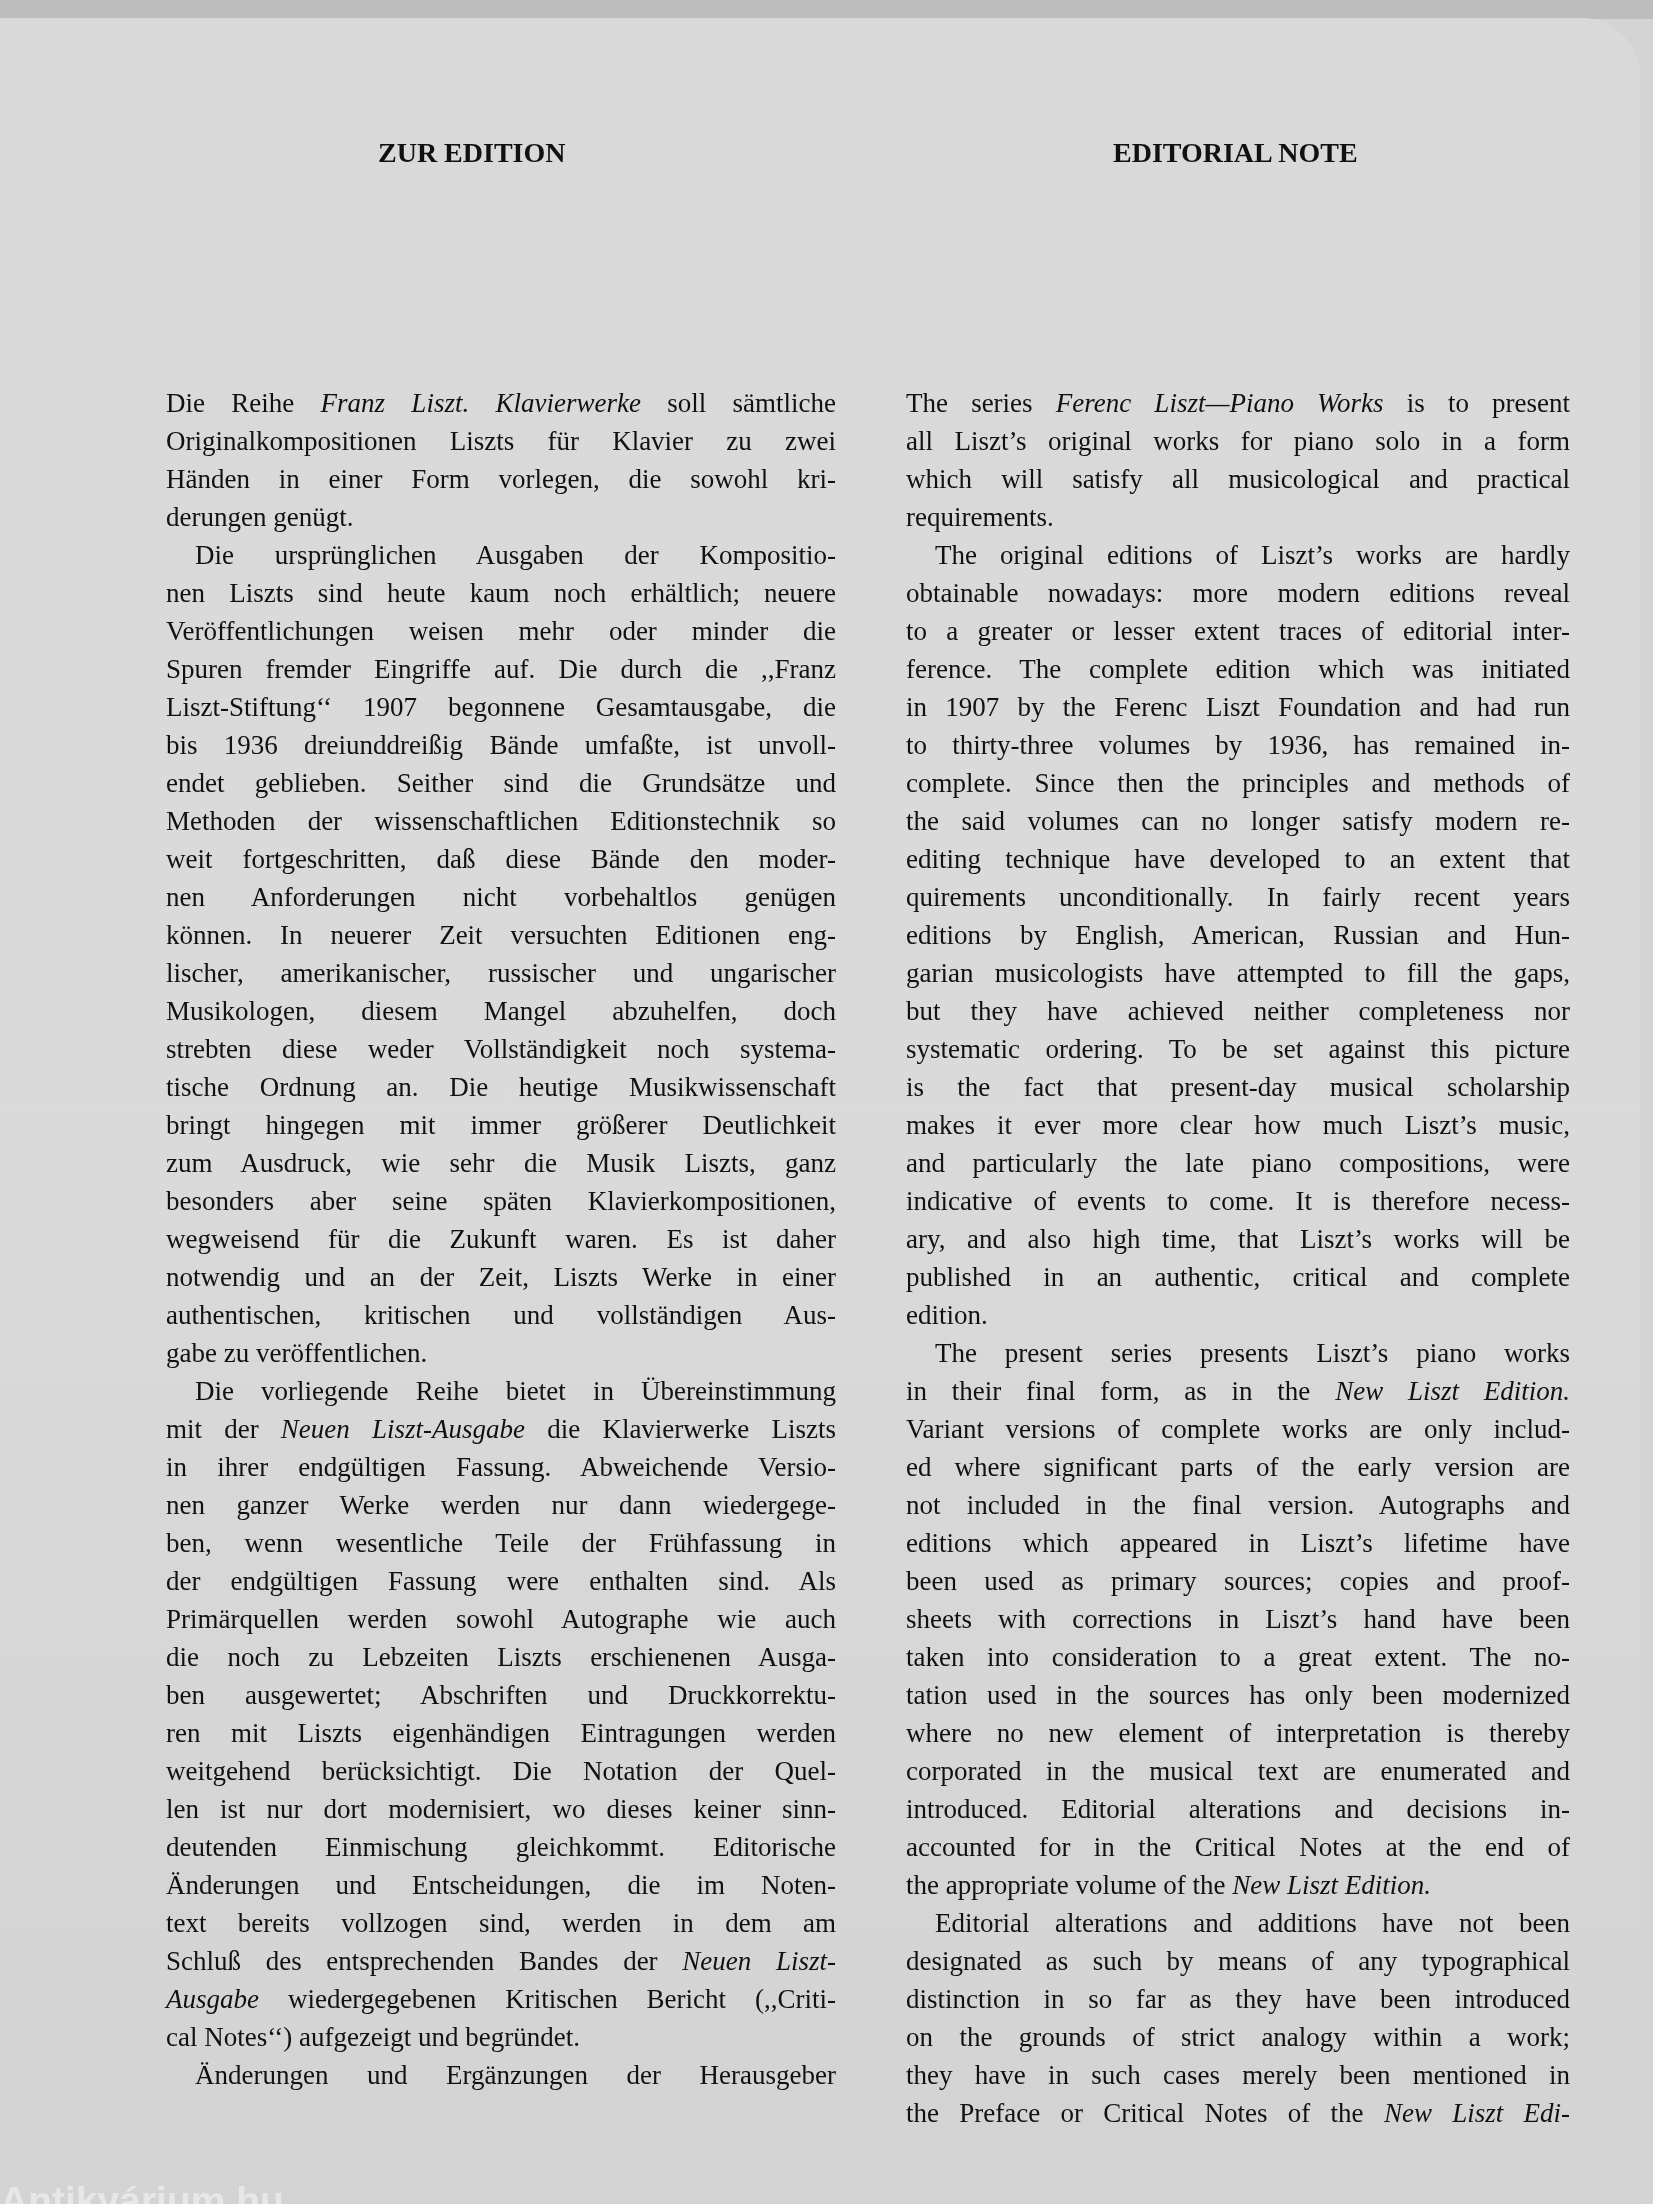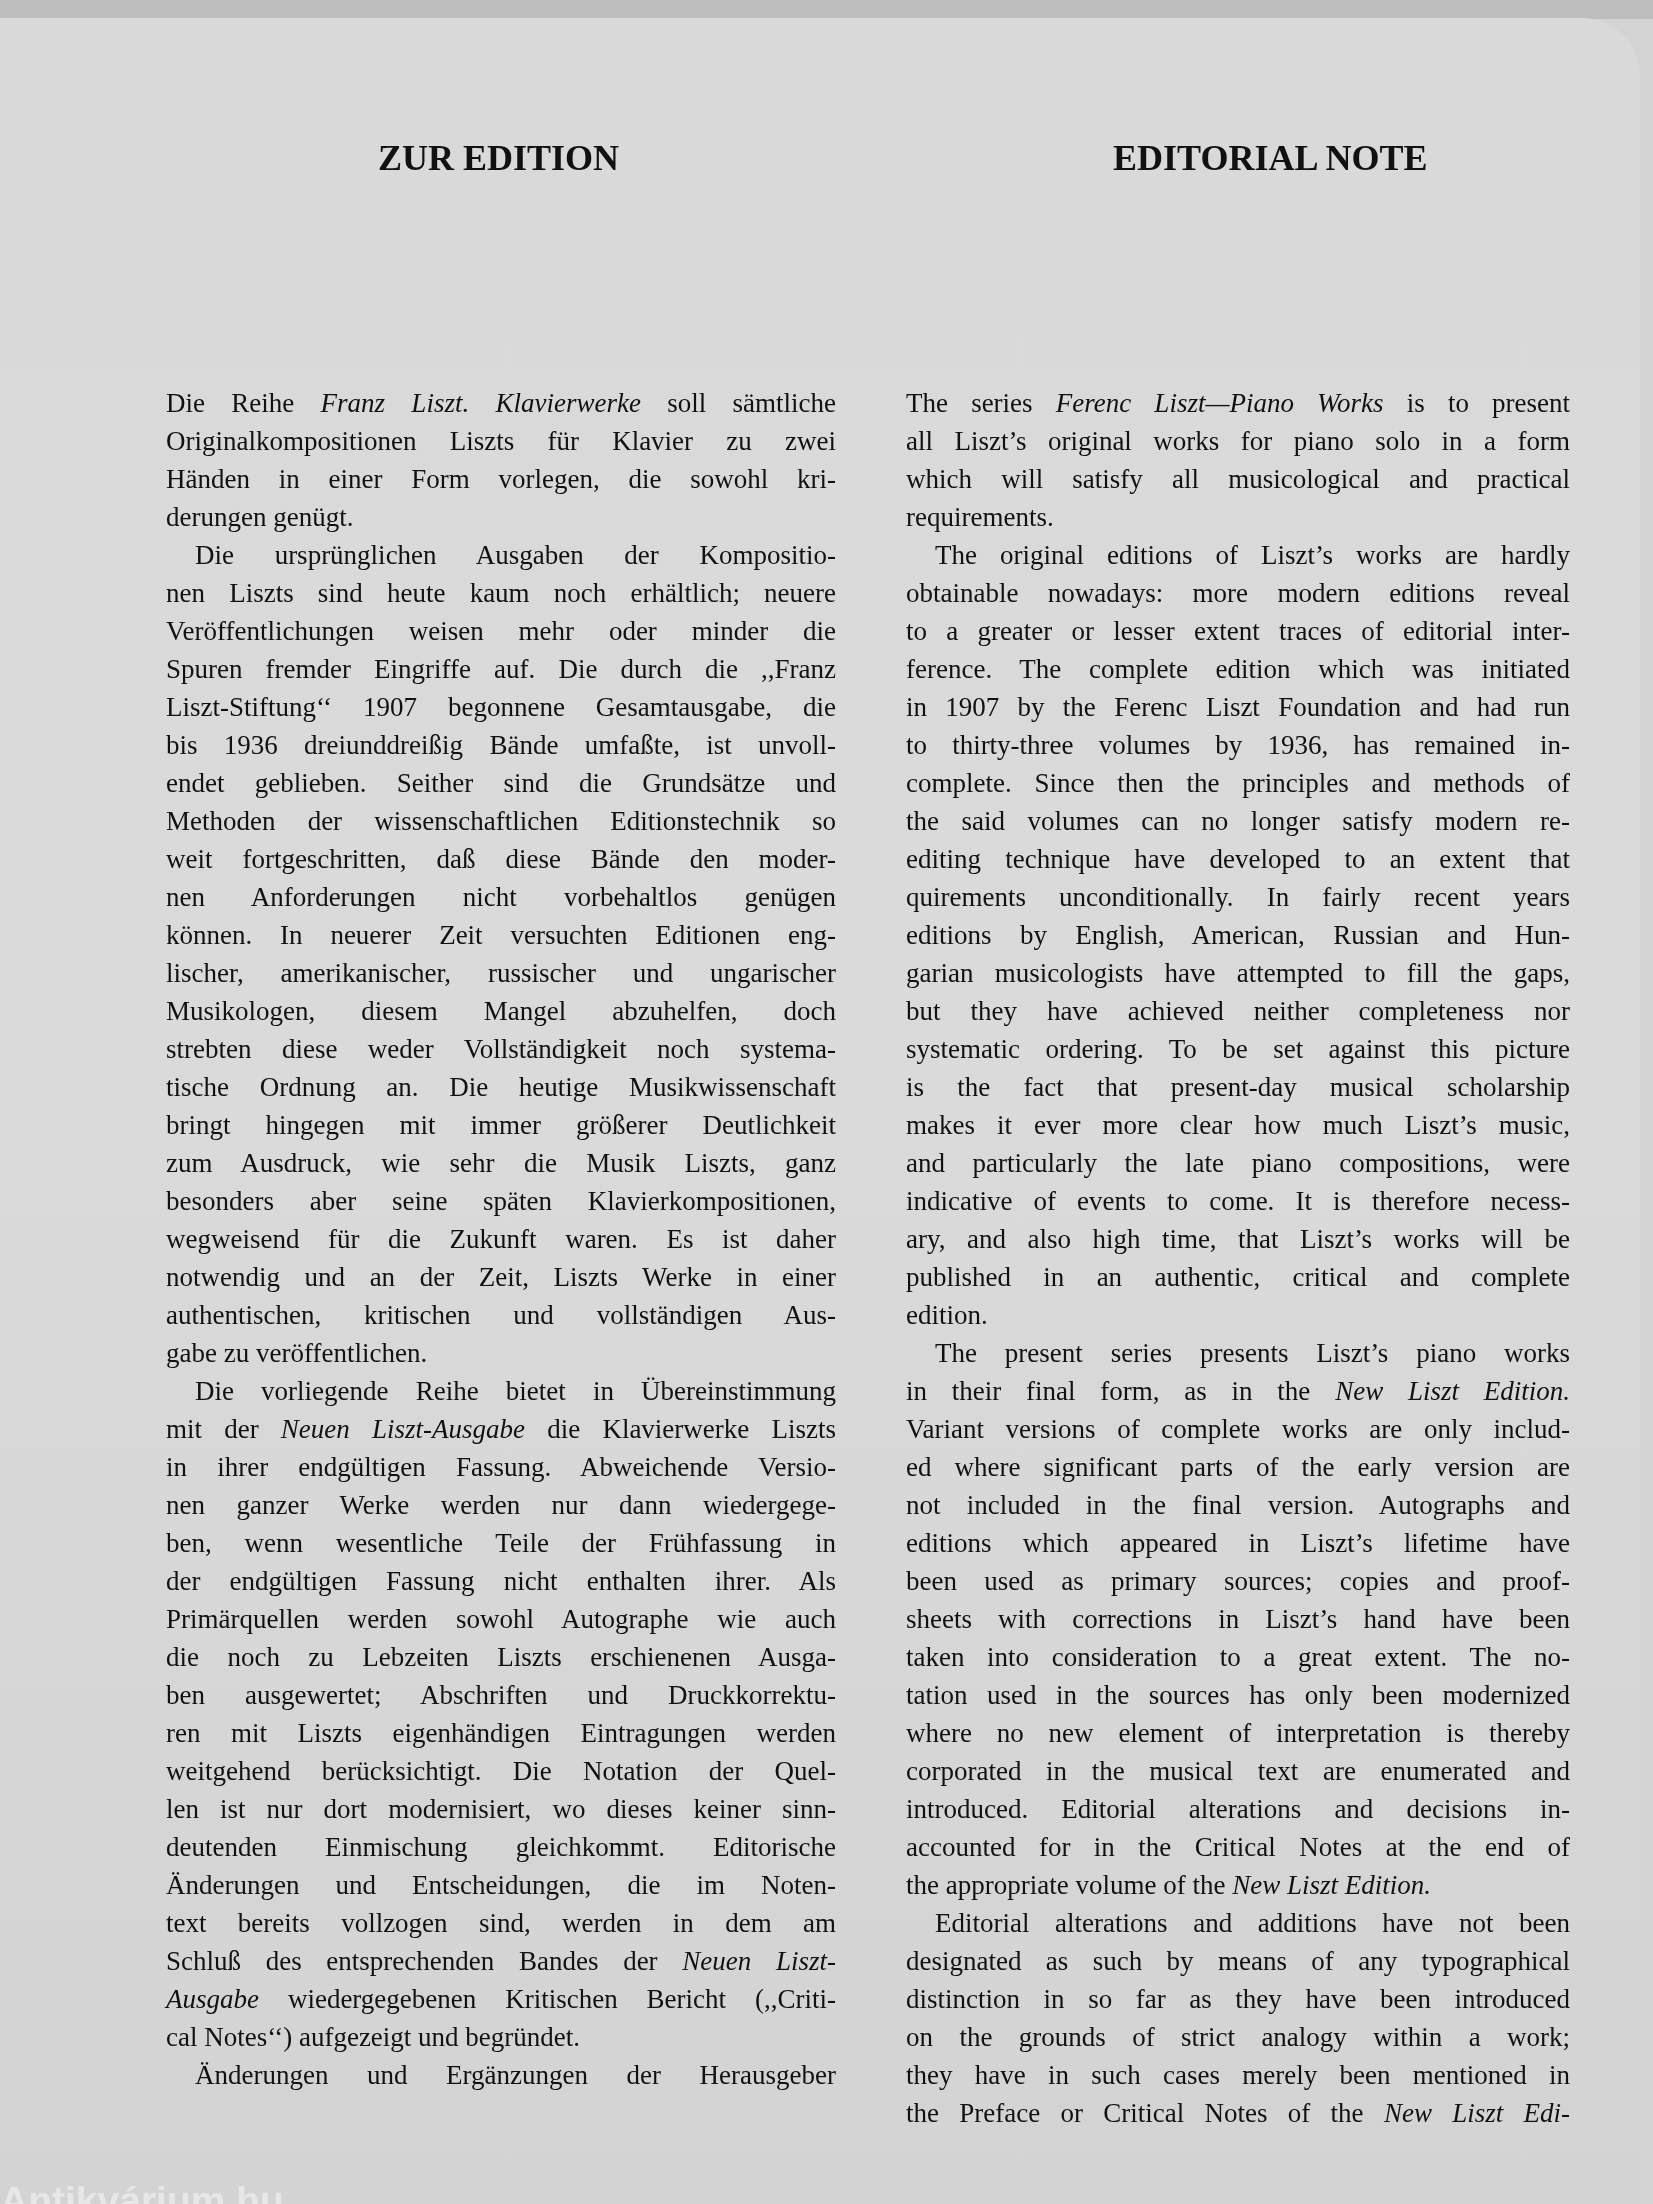--- a/index.html
+++ b/index.html
@@ -1,19 +1,19 @@
 <!DOCTYPE html>
 <html><head>
 <meta charset="utf-8">
 <style>
   html,body{margin:0;padding:0;}
   body{width:1654px;height:2205px;background:#d4d4d4;position:relative;overflow:hidden;font-family:"Liberation Serif","DejaVu Serif",serif;color:#111;}
   .page{position:absolute;left:0;top:17.5px;width:1640px;height:2187px;background:linear-gradient(180deg,#d9d9d9 0%,#dadada 50%,#d3d3d3 100%);border-top-right-radius:58px;}
   .edge{position:absolute;left:0;top:0;width:1654px;height:19.4px;background:#bdbdbd;}
-  .heading{position:absolute;top:109px;font-size:36px;letter-spacing:0px;color:#111;white-space:nowrap;margin-top:28px;}
+  .heading{position:absolute;top:109px;font-size:28px;letter-spacing:0px;color:#111;white-space:nowrap;margin-top:28px;}
   .h-left{left:378px;}
   .h-right{left:1113px;}
   .col{position:absolute;top:384px;width:670px;font-size:27px;}
   .col-left{left:166px;}
   .col-right{left:906px;width:664px;}
   .line{height:38px;line-height:38px;text-align:justify;text-align-last:justify;white-space:nowrap;overflow:visible;}
   .line.last{text-align-last:left;}
   .line.indent{padding-left:29px;}
   i{font-style:italic;}
   .watermark{position:absolute;left:0;top:2179px;font-family:"Liberation Sans",sans-serif;font-size:39px;font-weight:bold;color:#f0f0f0;opacity:.7;}
@@ -58,21 +58,21 @@
       <div class="line"><span>notwendig und an der Zeit, Liszts Werke in einer</span></div>
       <div class="line"><span>authentischen, kritischen und vollständigen Aus-</span></div>
       <div class="line last"><span>gabe zu veröffentlichen.</span></div>
     </div>
     <div>
       <div class="line indent"><span>Die vorliegende Reihe bietet in Übereinstimmung</span></div>
       <div class="line"><span>mit der </span><i>Neuen Liszt-Ausgabe</i><span> die Klavierwerke Liszts</span></div>
       <div class="line"><span>in ihrer endgültigen Fassung. Abweichende Versio-</span></div>
       <div class="line"><span>nen ganzer Werke werden nur dann wiedergege-</span></div>
       <div class="line"><span>ben, wenn wesentliche Teile der Frühfassung in</span></div>
-      <div class="line"><span>der endgültigen Fassung nicht enthalten ihrer. Als</span></div>
+      <div class="line"><span>der endgültigen Fassung were enthalten sind. Als</span></div>
       <div class="line"><span>Primärquellen werden sowohl Autographe wie auch</span></div>
       <div class="line"><span>die noch zu Lebzeiten Liszts erschienenen Ausga-</span></div>
       <div class="line"><span>ben ausgewertet; Abschriften und Druckkorrektu-</span></div>
       <div class="line"><span>ren mit Liszts eigenhändigen Eintragungen werden</span></div>
       <div class="line"><span>weitgehend berücksichtigt. Die Notation der Quel-</span></div>
       <div class="line"><span>len ist nur dort modernisiert, wo dieses keiner sinn-</span></div>
       <div class="line"><span>deutenden Einmischung gleichkommt. Editorische</span></div>
       <div class="line"><span>Änderungen und Entscheidungen, die im Noten-</span></div>
       <div class="line"><span>text bereits vollzogen sind, werden in dem am</span></div>
       <div class="line"><span>Schluß des entsprechenden Bandes der </span><i>Neuen Liszt-</i></div>

